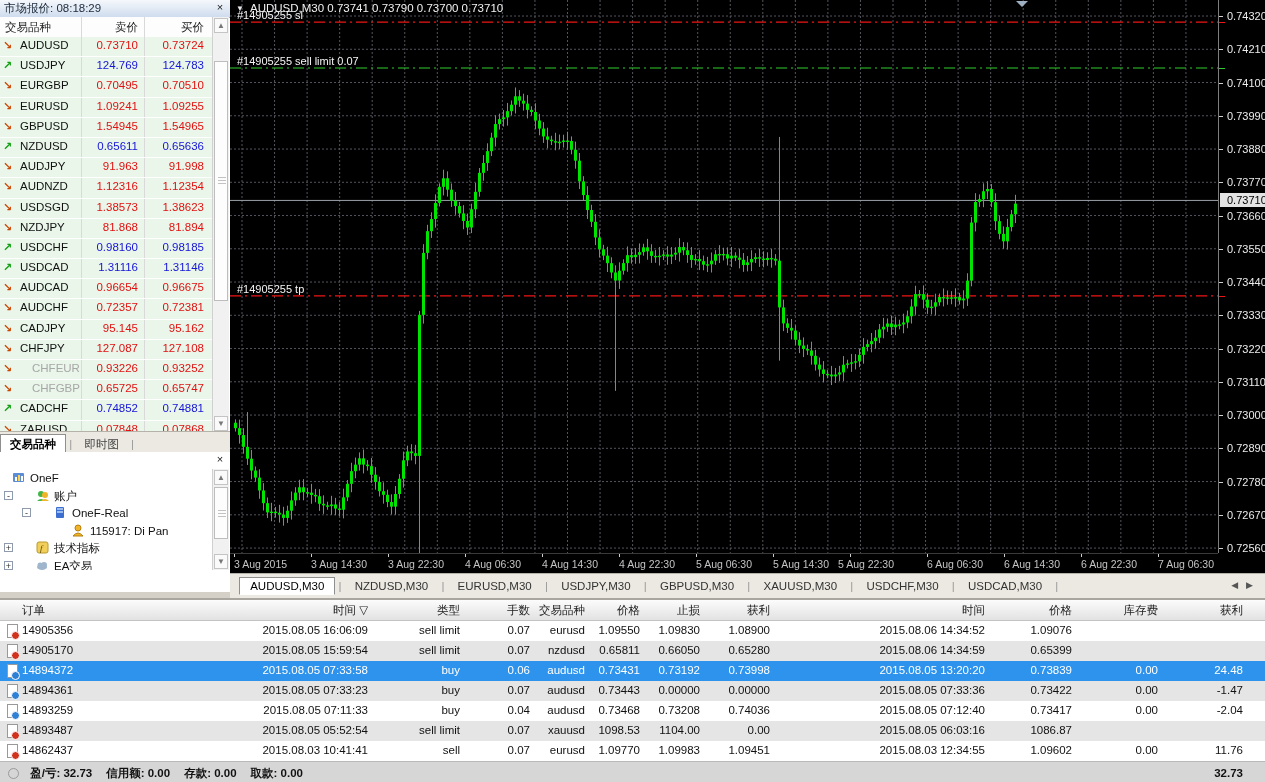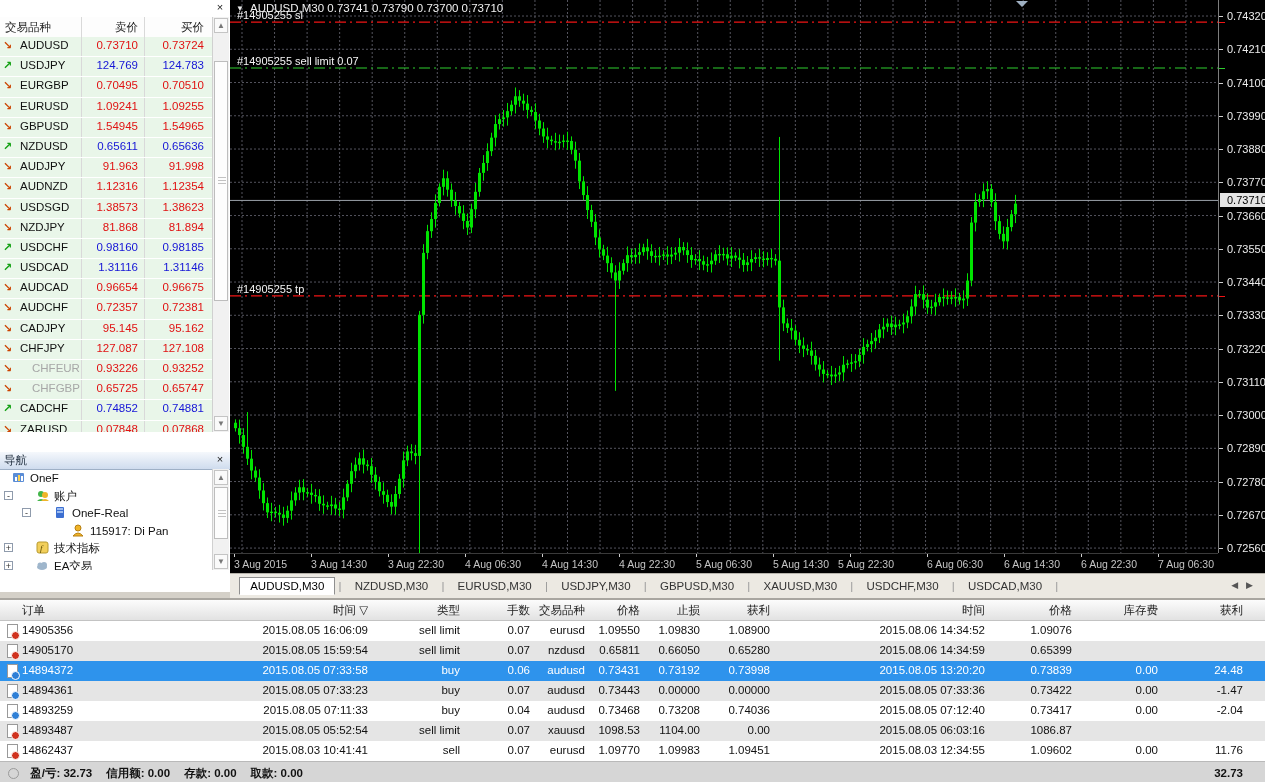--- a/index.html
+++ b/index.html
@@ -76,20 +76,21 @@
   .t-foot .circ{display:inline-block;width:9px;height:9px;border:1.5px solid #9a9a9a;border-radius:50%;
       margin:0 8px 0 8px;vertical-align:middle;}
   .t-foot-total{position:absolute;right:22px;top:0;font-weight:bold;}
 </style>
 </head>
 <body>
 
 <div id="app">
 
   <div class="abs" id="mw-panel">
+    <div class="panel-title">市场报价: 08:18:29</div>
     <div class="panel-close">×</div>
     <div class="mw-head">
       <span style="left:5px">交易品种</span>
       <span style="right:74px">卖价</span>
       <span style="right:8px">买价</span>
       <div class="col-sep" style="left:81px"></div>
         <div class="col-sep" style="left:144px"></div>
     </div>
     <div class="mw-rows" id="mw-rows">
         <div class="mw-row down">
@@ -256,24 +257,24 @@
 
     <div class="sb" style="left:212px;top:17px;height:415px">
       <div class="sb-btn" style="top:1px">▲</div>
       <div class="sb-thumb" style="top:44px;height:240px">
         <div class="sb-grip" style="top:115px"></div>
           <div class="sb-grip" style="top:118px"></div>
           <div class="sb-grip" style="top:121px"></div>
       </div>
       <div class="sb-btn" style="bottom:1px">▼</div>
     </div>
+    <div class="tabstrip" style="left:0;top:431px;width:230px;height:21px" id="mw-tabs"><span class="tab active">交易品种</span><span class="tab-sep"> | </span><span class="tab">即时图</span><span class="tab-sep"> | </span></div>
   </div>
 
   <div class="abs" id="nav-panel">
-    <div class="panel-title">导航</div>
     <div class="panel-close">×</div>
     <div class="tree" id="nav-tree">
         <div class="tree-row">
           <span class="tree-ico" style="left: 12px;"><svg width="13" height="13" viewBox="0 0 13 13">
               <rect x="1" y="2" width="11" height="9" rx="1" fill="#5b8dd6"></rect>
               <rect x="3" y="6" width="2" height="4" fill="#fff"></rect>
               <rect x="6" y="4" width="2" height="6" fill="#ffd34d"></rect>
               <rect x="9" y="5" width="2" height="5" fill="#fff"></rect>
             </svg></span>
           <span class="tree-label" style="left: 30px;">OneF</span>

